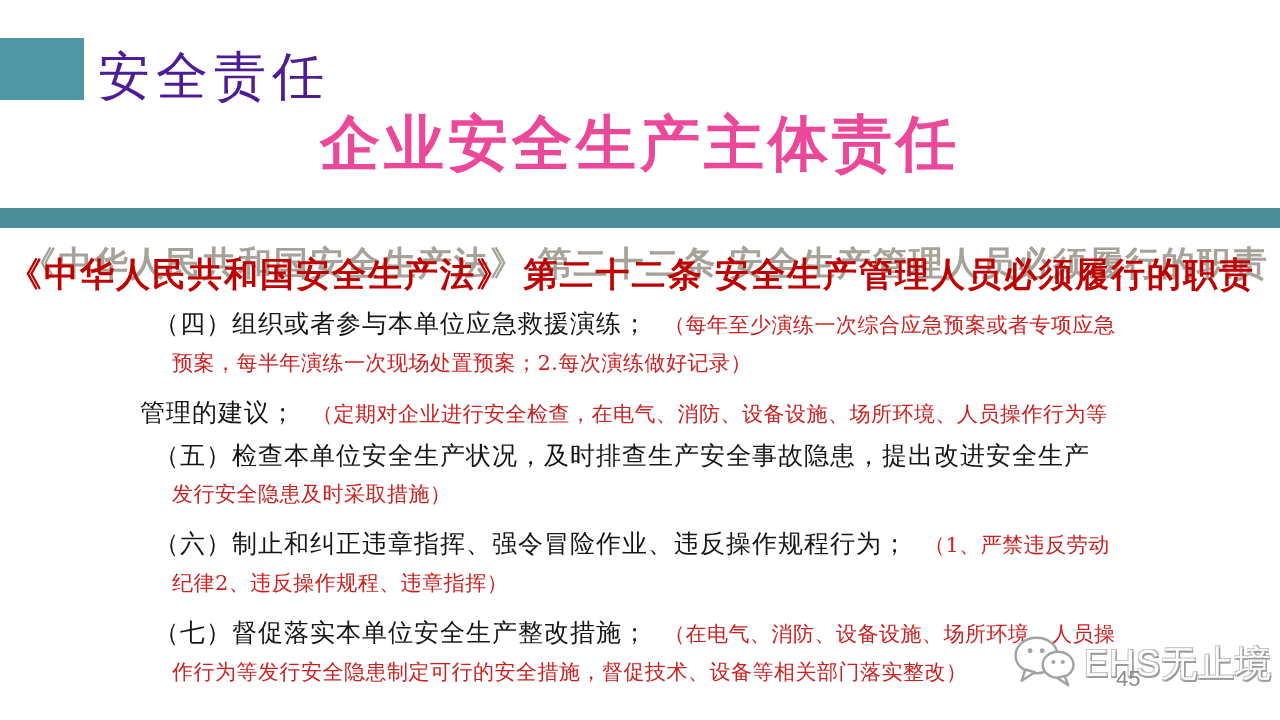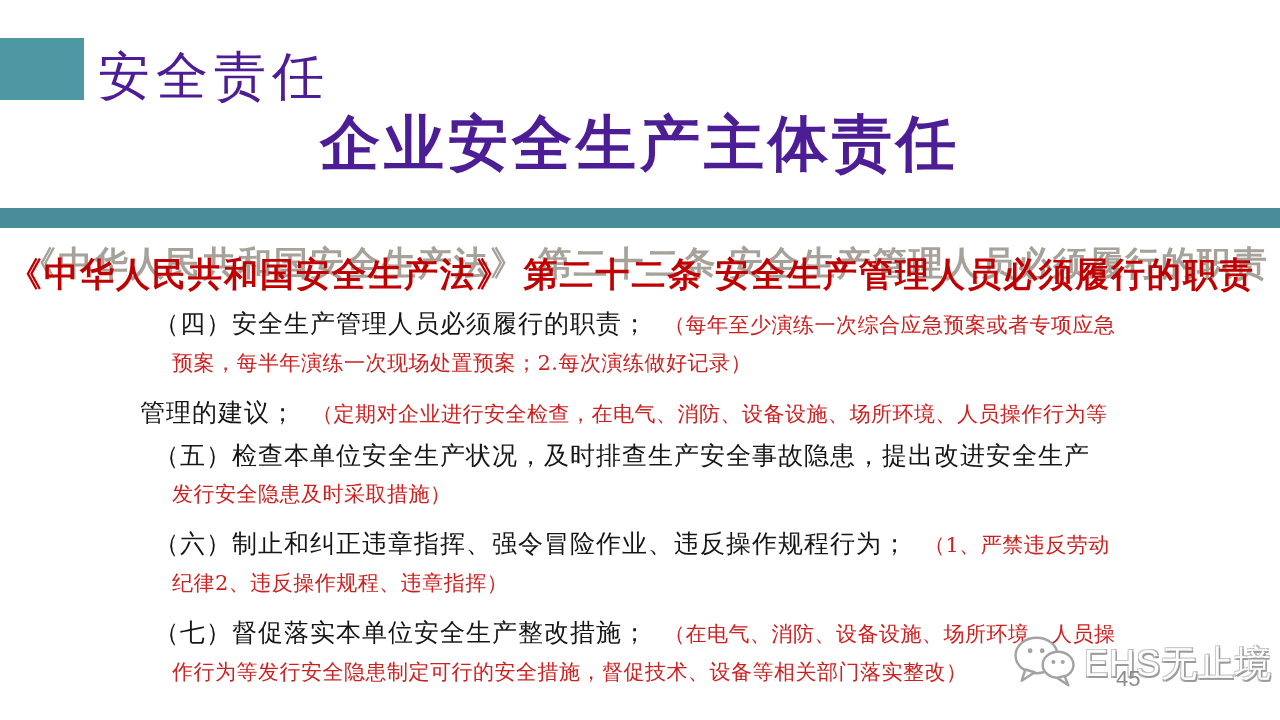--- a/index.html
+++ b/index.html
@@ -17,21 +17,21 @@
   }
   .kicker-text{
     position:absolute;left:98px;top:42px;
     font-size:52px;letter-spacing:6px;color:#4c1d95;
   }
   
   .title{
     position:absolute;left:0;right:0;top:104px;margin:0;
     text-align:center;
     font-size:60px;font-weight:bold;letter-spacing:4px;
-    color:#4c1d95;
+    color:#ec4899;
   }
   
   .teal-bar{
     position:absolute;left:0;top:208px;width:1280px;height:20px;
     background:#4a8d99;
   }
   
   .law-heading{
     position:absolute;left:8px;top:252px;width:1266px;height:46px;
     font-size:34px;font-weight:bold;letter-spacing:2px;
@@ -87,21 +87,21 @@
 
   <div class="teal-bar"></div>
 
   <div class="law-heading">
     <span class="ghost">《中华人民共和国安全生产法》 第二十二条 安全生产管理人员必须履行的职责</span>
     <span class="main">《中华人民共和国安全生产法》 第二十二条 安全生产管理人员必须履行的职责</span>
   </div>
 
   <div class="law-body">
       <div class="item">
-        <div class="line lb first"><span class="k">（四）安全生产管理人员必须履行的职责；</span><span class="r">（每年至少演练一次综合应急预案或者专项应急</span></div>
+        <div class="line lb first"><span class="k">（四）组织或者参与本单位应急救援演练；</span><span class="r">（每年至少演练一次综合应急预案或者专项应急</span></div>
         <div class="line lr"><span class="r">预案，每半年演练一次现场处置预案；2.每次演练做好记录）</span></div>
       </div>
       <div class="item">
         <div class="line lb"><span class="k">管理的建议；</span><span class="r">（定期对企业进行安全检查，在电气、消防、设备设施、场所环境、人员操作行为等</span></div>
         <div class="line lb first"><span class="k">（五）检查本单位安全生产状况，及时排查生产安全事故隐患，提出改进安全生产</span></div>
         <div class="line lr"><span class="r">发行安全隐患及时采取措施）</span></div>
       </div>
       <div class="item">
         <div class="line lb first"><span class="k">（六）制止和纠正违章指挥、强令冒险作业、违反操作规程行为；</span><span class="r">（1、严禁违反劳动</span></div>
         <div class="line lr"><span class="r">纪律2、违反操作规程、违章指挥）</span></div>

